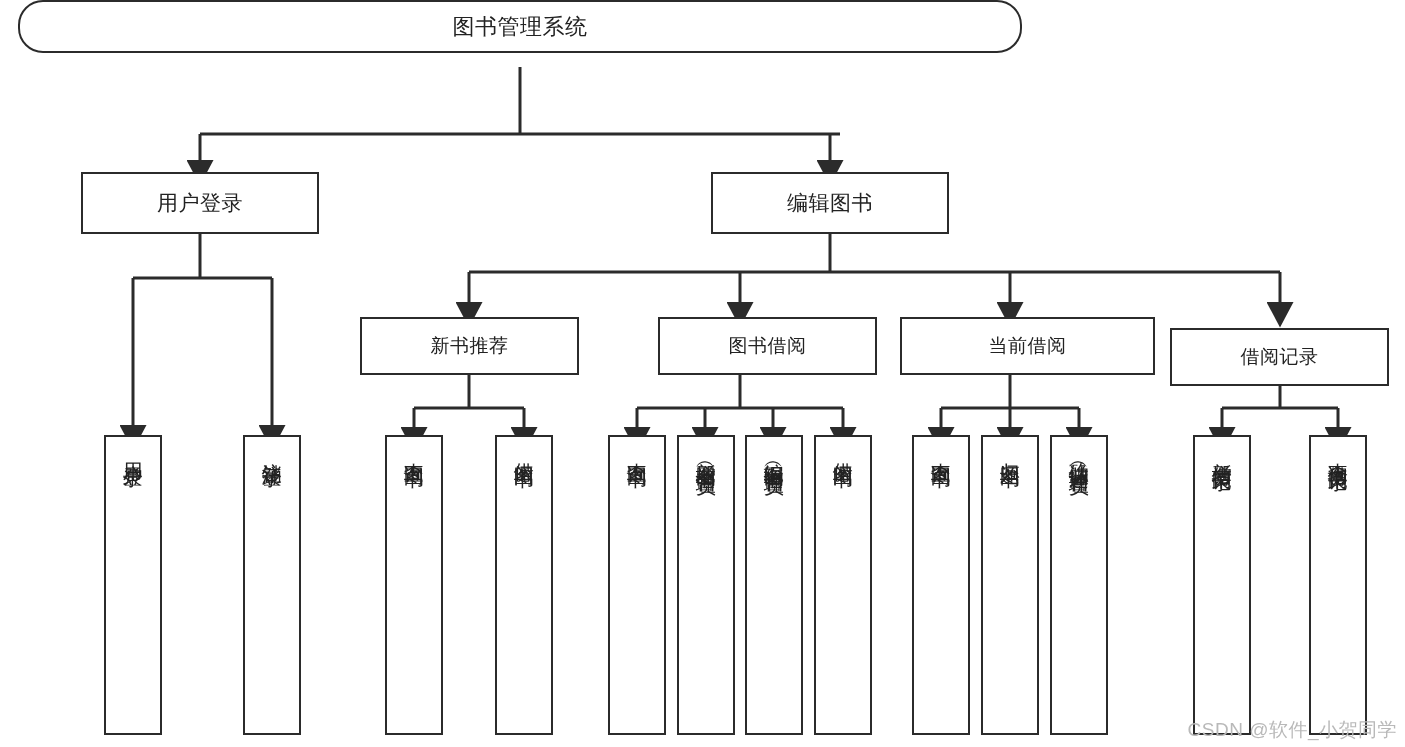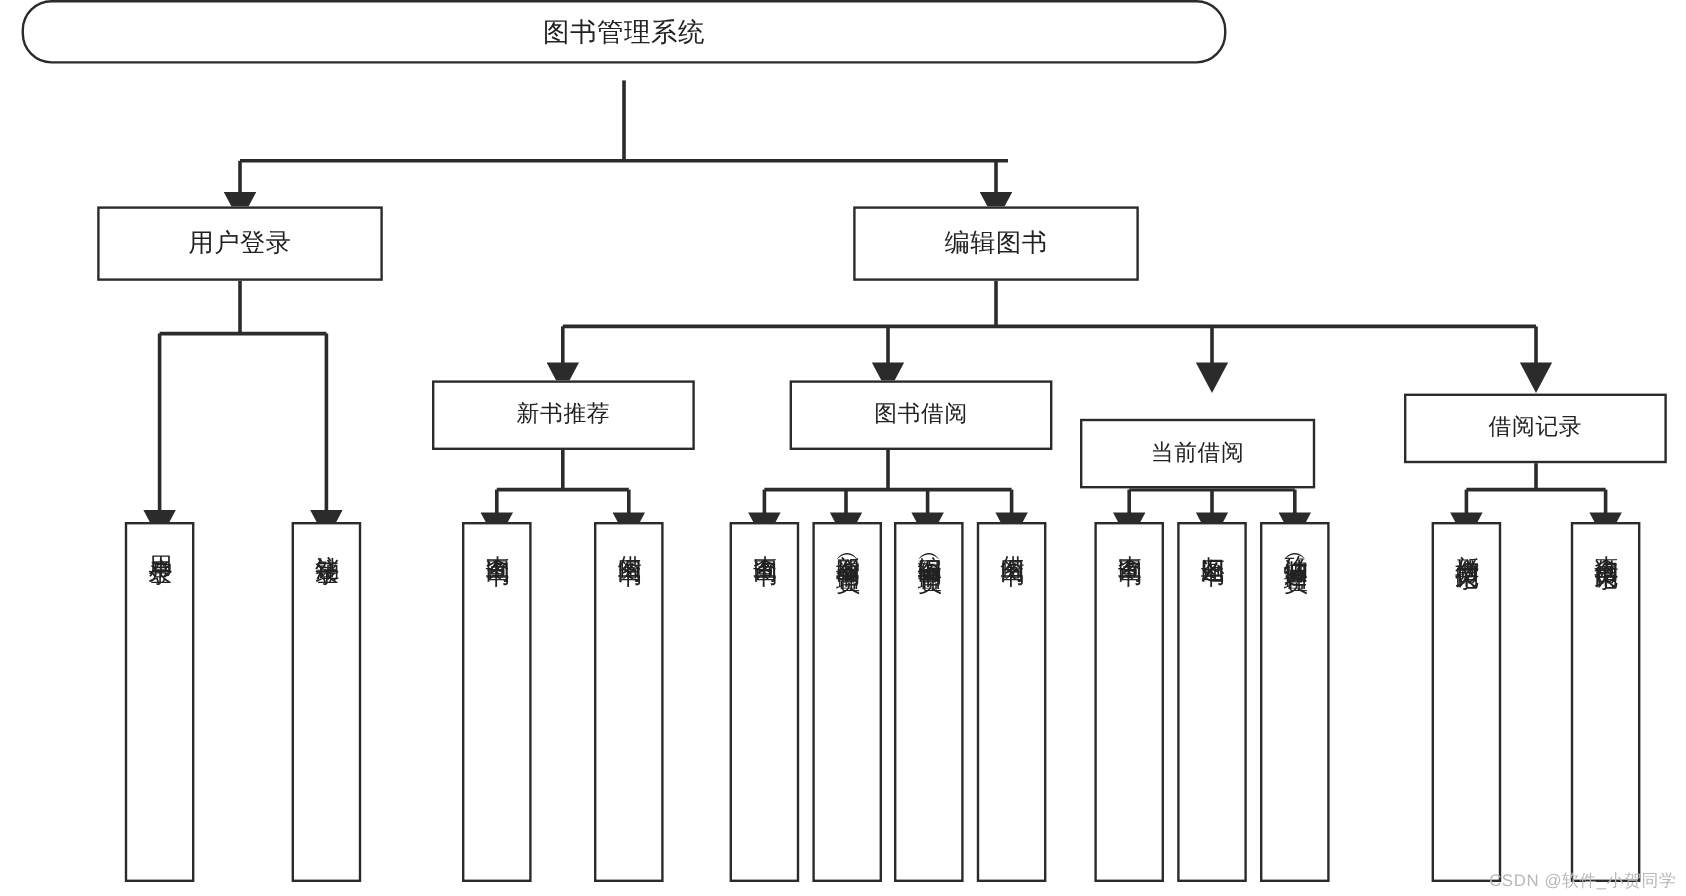--- a/index.html
+++ b/index.html
@@ -57,21 +57,21 @@
     font-size: 20px;
     line-height: 1.32;
     letter-spacing: 2px;
     white-space: nowrap;
     text-align: left;
   }
   .watermark {
     position: absolute;
     right: 8px;
     bottom: 4px;
-    font-size: 14px;
+    font-size: 19px;
     color: #b9b9b9;
     letter-spacing: 0.5px;
     z-index: 5;
     white-space: nowrap;
   }
 </style>
 </head>
 <body>
 
 <div id="canvas">
@@ -136,21 +136,21 @@
   <div class="node level1" style="left:711px; top:172px; width:238px; height:62px;">
     <span class="node-label">编辑图书</span>
   </div>
 
   <div class="node level2" style="left:360px; top:317px; width:219px; height:58px;">
     <span class="node-label">新书推荐</span>
   </div>
   <div class="node level2" style="left:630px; top:317px; width:219px; height:58px;margin-left:28px;">
     <span class="node-label">图书借阅</span>
   </div>
-  <div class="node level2" style="left:900px; top:317px; width:196px; height:58px;margin-top:32px;">
+  <div class="node level2" style="left:900px; top:317px; width:255px; height:58px;">
     <span class="node-label">当前借阅</span>
   </div>
   <div class="node level2" style="left:1170px; top:317px; width:219px; height:58px;margin-top:11px;">
     <span class="node-label">借阅记录</span>
   </div>
 
   <div class="node leaf" style="left:104px; top:435px; width:58px; height:300px;">
     <span class="node-label">用户登录</span>
   </div>
   <div class="node leaf" style="left:243px; top:435px; width:58px; height:300px;">

